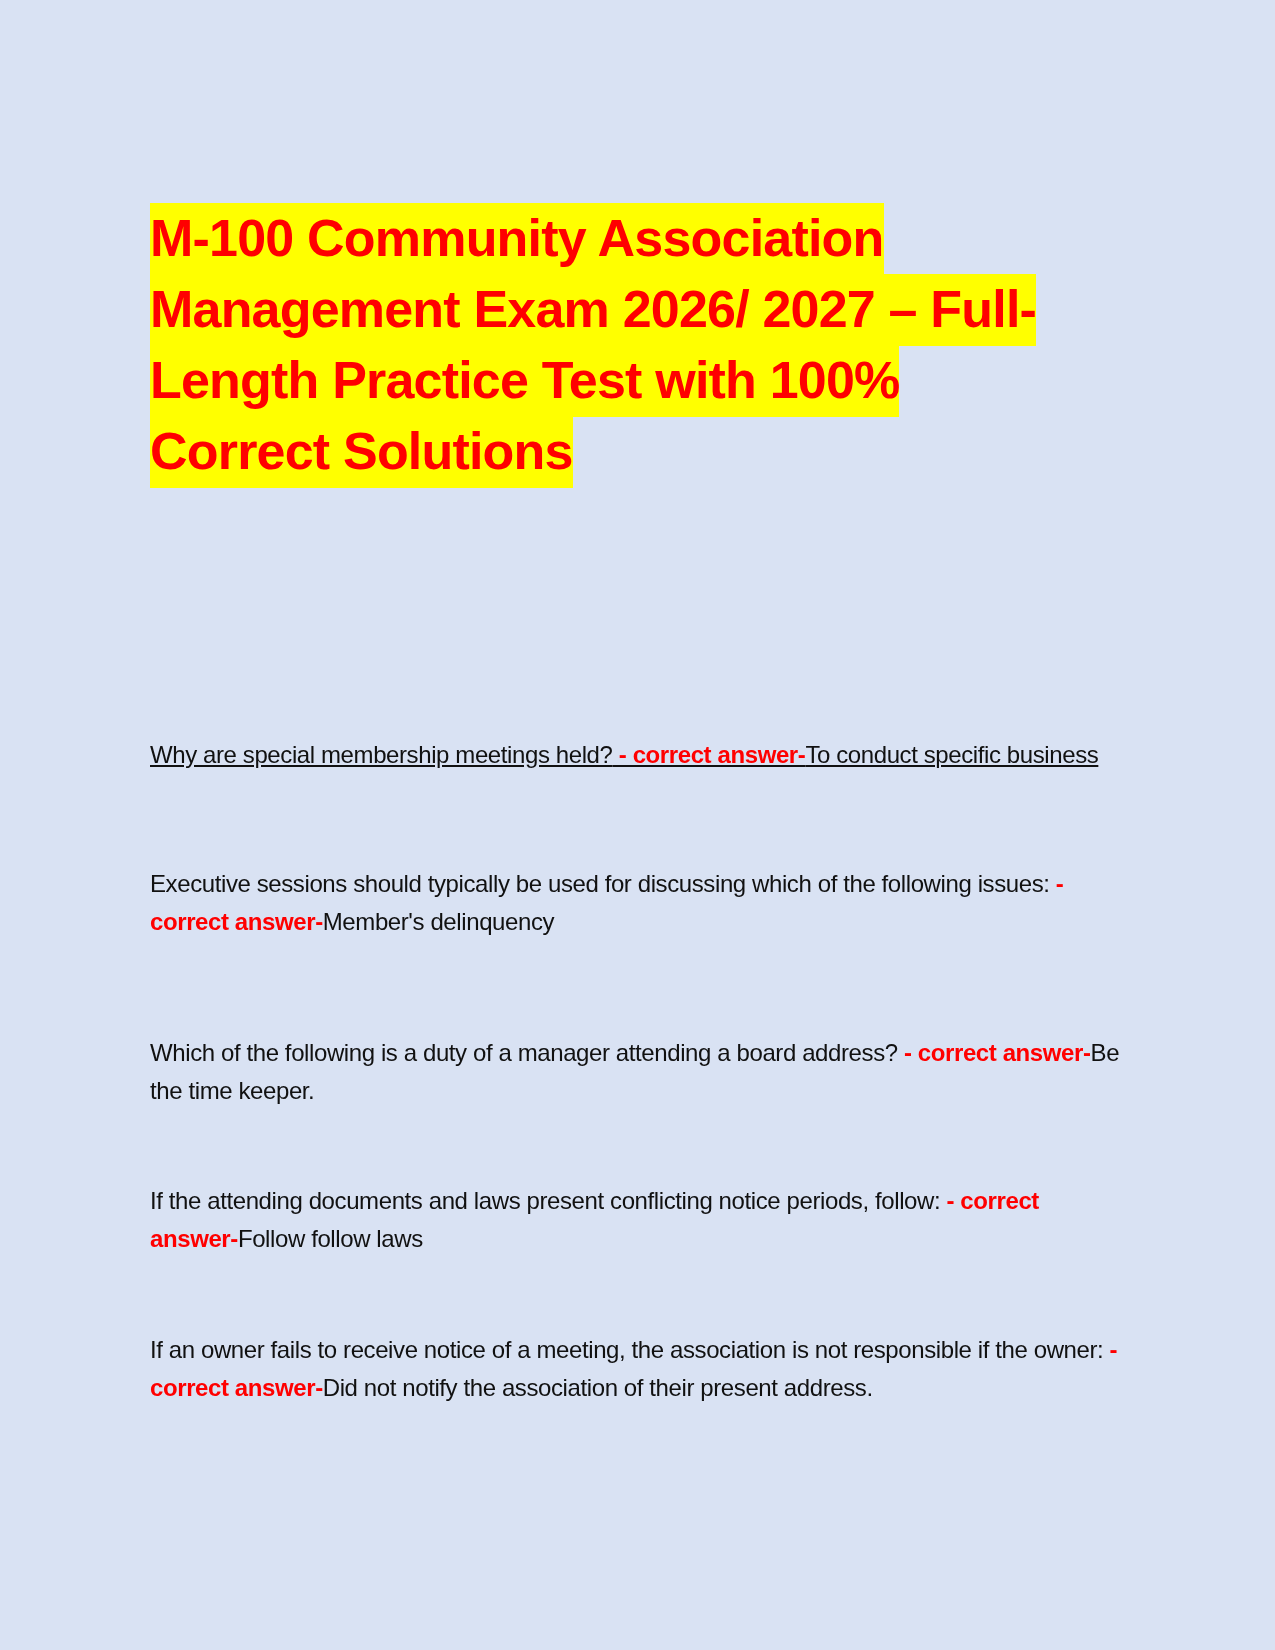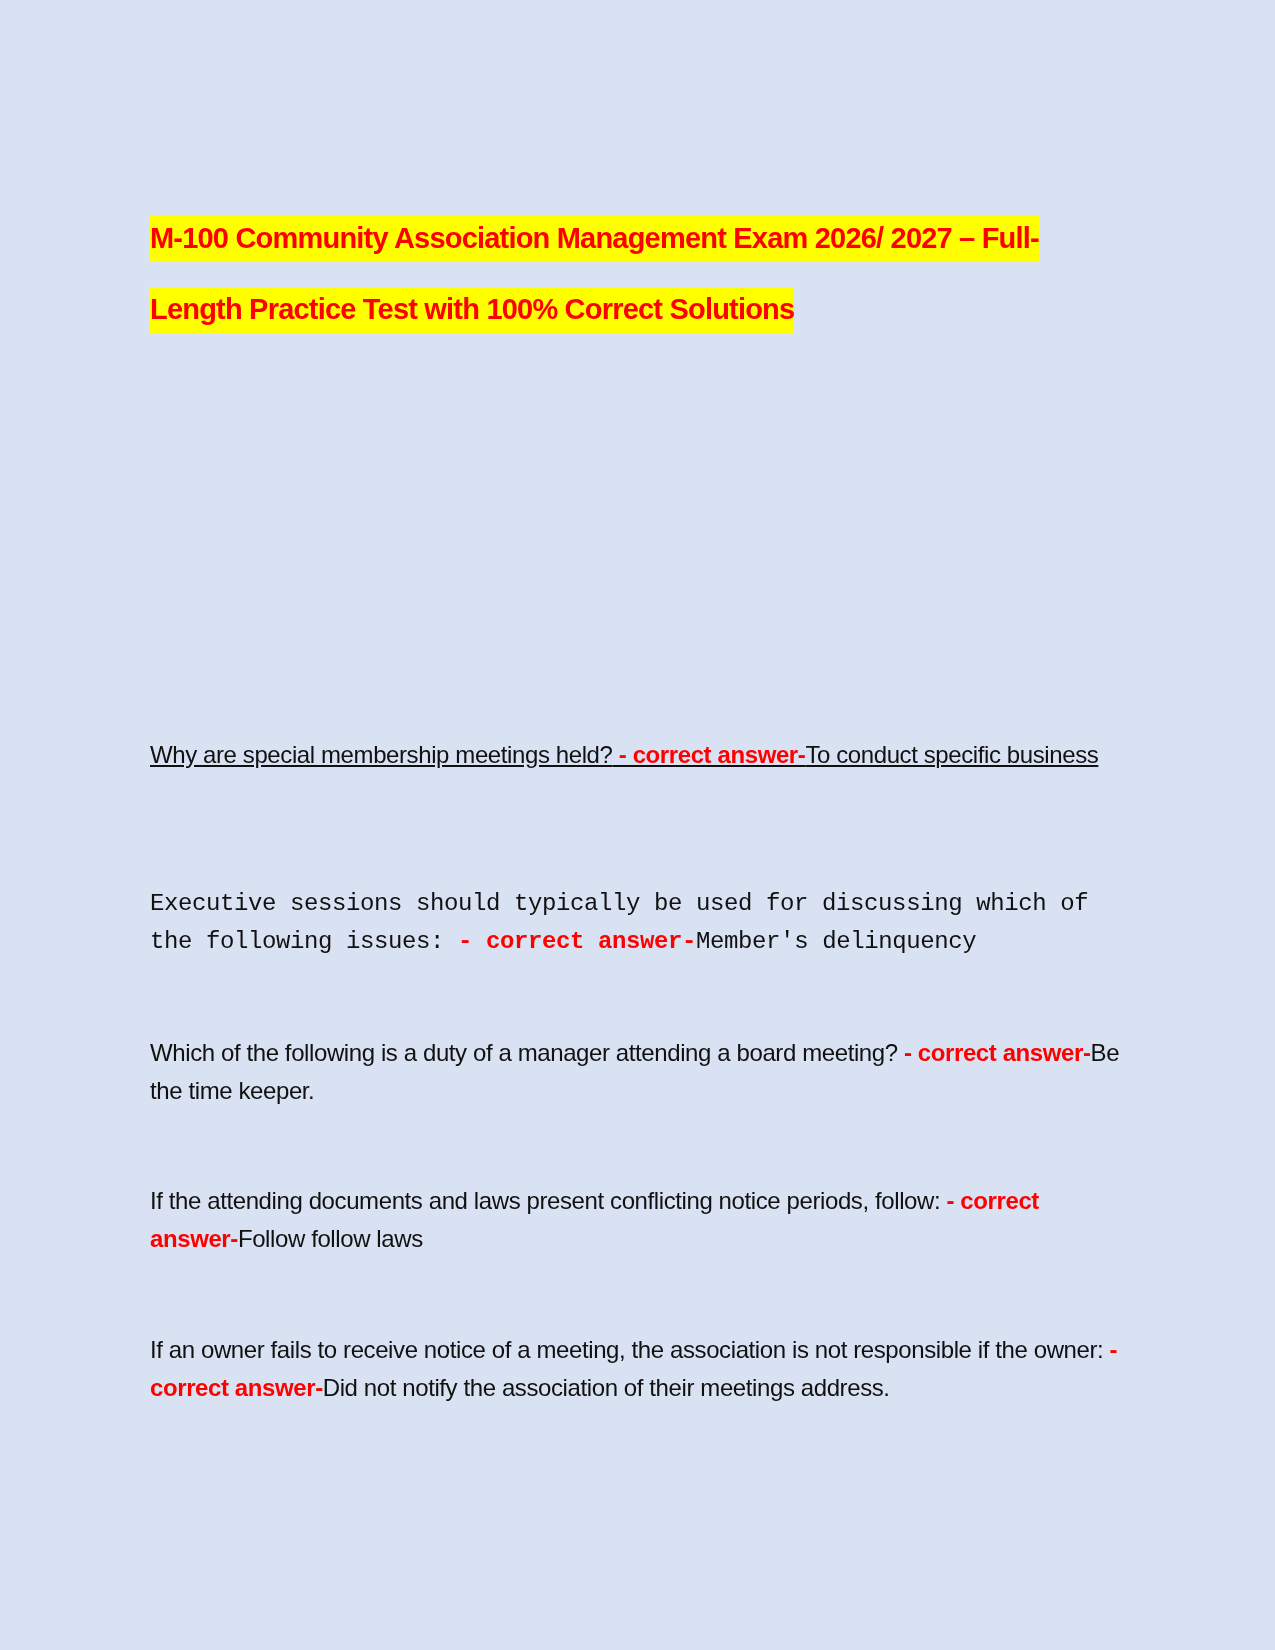--- a/index.html
+++ b/index.html
@@ -9,21 +9,21 @@
     position: relative;
     overflow: hidden;
     font-family: "Liberation Sans", sans-serif;
   }
   .title {
     position: absolute;
     left: 150px; top: 203px;
     width: 900px;
     font-family: "Liberation Sans", sans-serif;
     font-weight: bold;
-    font-size: 29px;
+    font-size: 52px;
     line-height: 71px;
     color: #ff0000;
     letter-spacing: -0.8px;
   }
   .title span.hl {
     background: #ffff00;
     padding: 6px 0 8px 0;
     box-decoration-break: clone;
     -webkit-box-decoration-break: clone;
   }
@@ -42,27 +42,27 @@
 <body>
 
 <div class="title">
   <span class="hl">M-100 Community Association Management Exam 2026/ 2027 – Full-Length Practice Test with 100% Correct Solutions</span>
 </div>
 
 <div class="qa" style="top:736px;text-decoration:underline;">
   <span>Why are special membership meetings held?</span><span class="ca"> - correct answer-</span><span>To conduct specific business</span>
 </div>
 
-<div class="qa" style="top:885px;font-family:Liberation Mono, monospace;">
+<div class="qa" style="top:865px;">
   <span>Executive sessions should typically be used for discussing which of the following issues:</span><span class="ca"> - correct answer-</span><span>Member's delinquency</span>
 </div>
 
 <div class="qa" style="top:1034px;">
-  <span>Which of the following is a duty of a manager attending a board meeting?</span><span class="ca"> - correct answer-</span><span>Be the time keeper.</span>
+  <span>Which of the following is a duty of a manager attending a board address?</span><span class="ca"> - correct answer-</span><span>Be the time keeper.</span>
 </div>
 
 <div class="qa" style="top:1182px;">
   <span>If the attending documents and laws present conflicting notice periods, follow:</span><span class="ca"> - correct answer-</span><span>Follow follow laws</span>
 </div>
 
 <div class="qa" style="top:1331px;">
-  <span>If an owner fails to receive notice of a meeting, the association is not responsible if the owner:</span><span class="ca"> - correct answer-</span><span>Did not notify the association of their meetings address.</span>
+  <span>If an owner fails to receive notice of a meeting, the association is not responsible if the owner:</span><span class="ca"> - correct answer-</span><span>Did not notify the association of their present address.</span>
 </div>
 
 </body></html>

